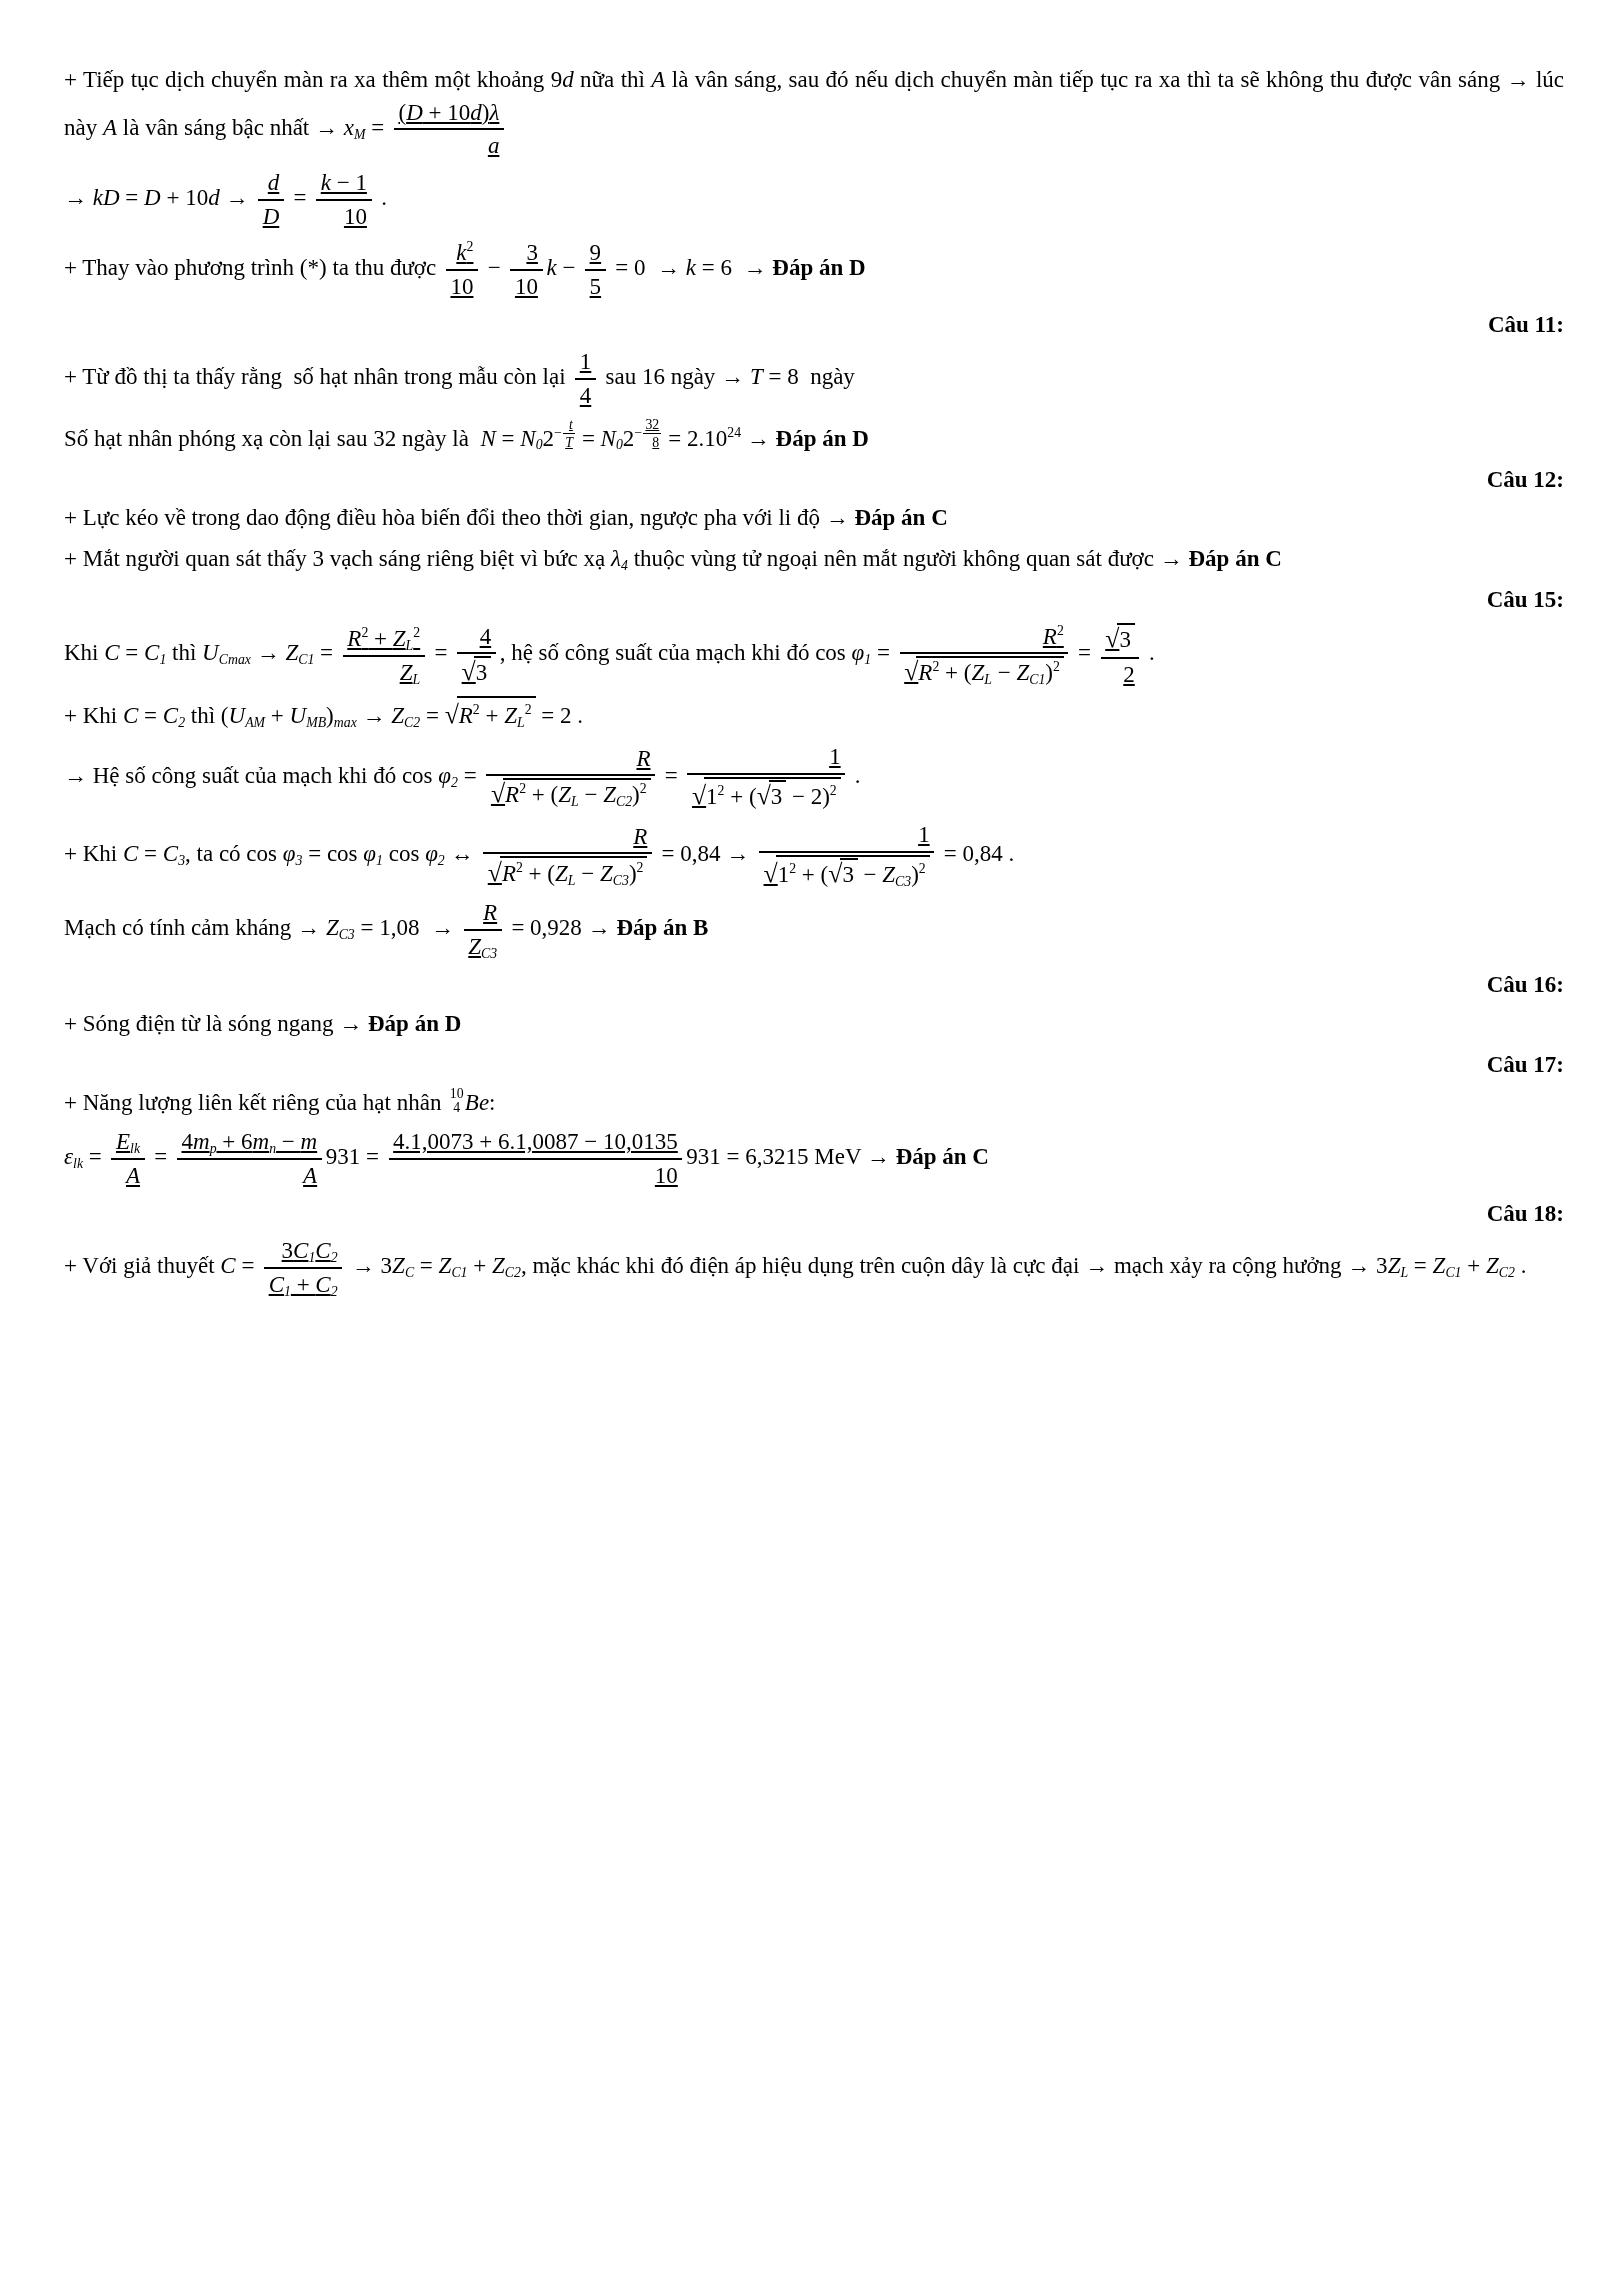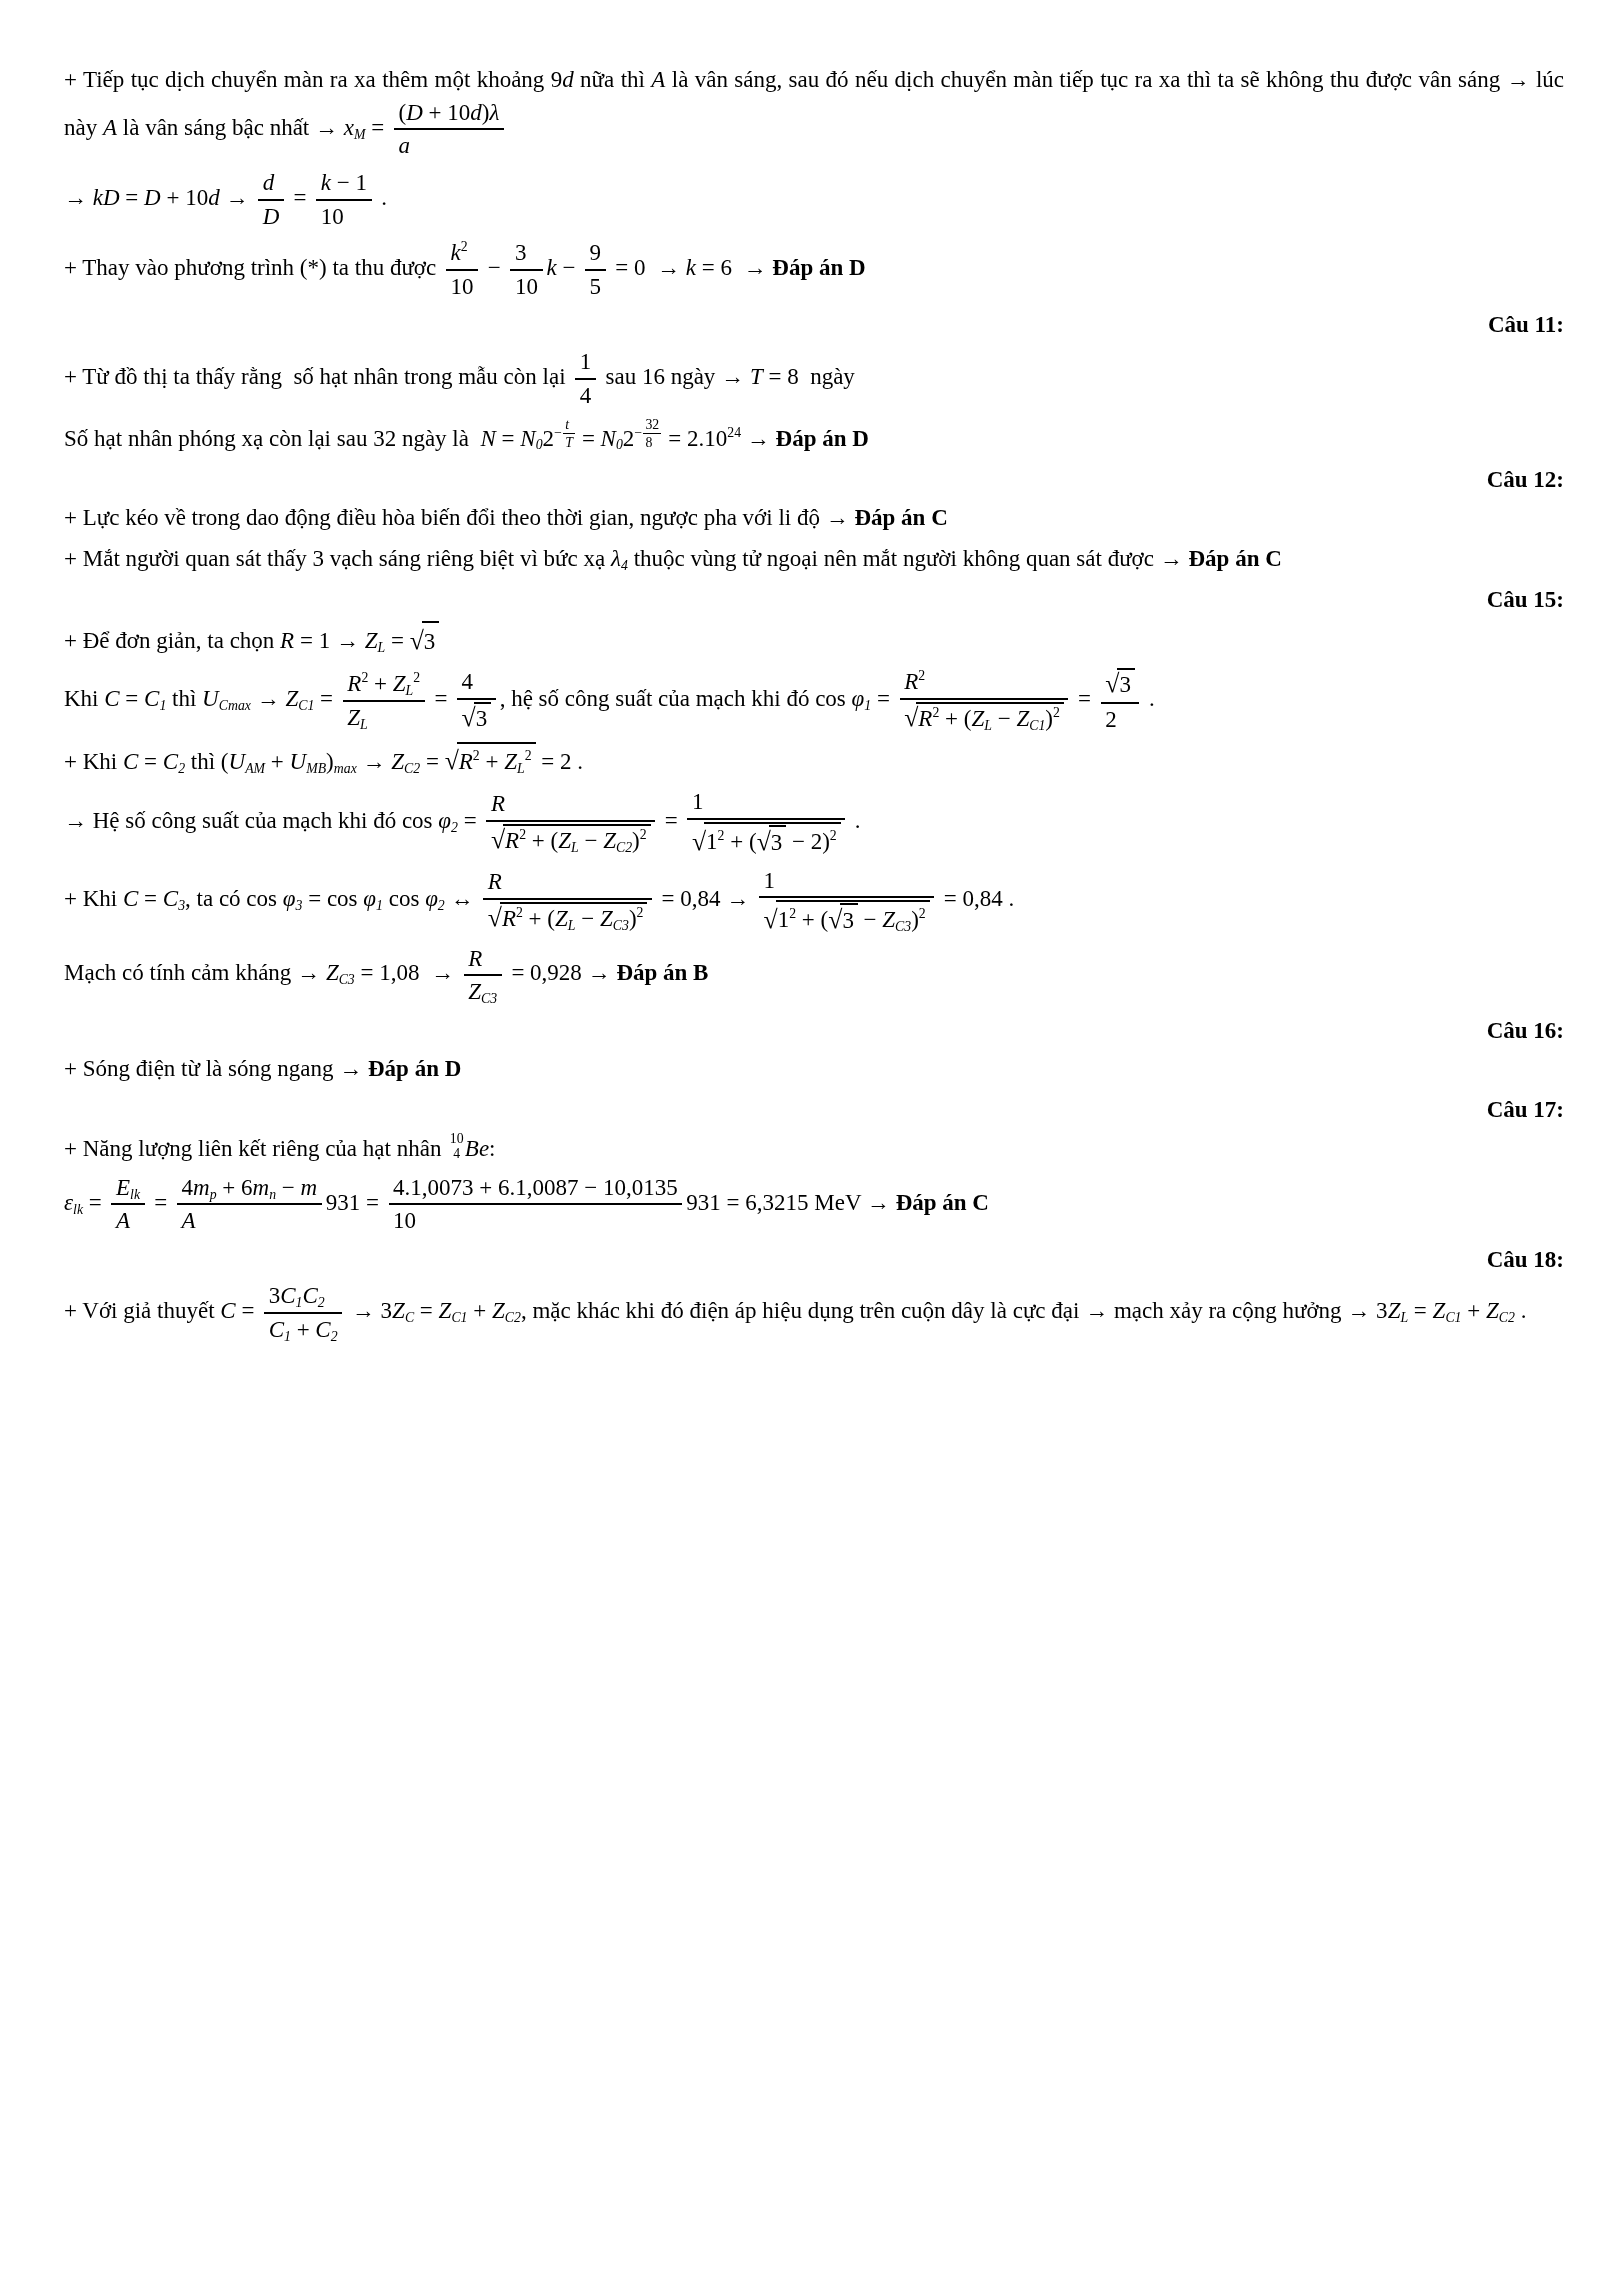--- a/index.html
+++ b/index.html
@@ -20,23 +20,24 @@
   }
   .heading { text-align: right; margin: 1.3px 0 3.9px 0; }
   .run { white-space: pre-wrap; }
   .it { font-style: italic; }
   .bd { font-weight: bold; font-style: normal; }
   .sub { font-size: 60%; vertical-align: -0.28em; line-height: 0; }
   .sup { font-size: 60%; vertical-align: 0.65em; line-height: 0; }
   .frac {
     display: inline-block;
     vertical-align: middle;
-    text-align: left;
+    text-align: right;
     margin: 1.3px 3.9px;
     line-height: 1.2;
+    text-decoration: underline;
   }
   .frac > .num { display: block; border-bottom: 2.6px solid #000; padding: 0 4.6px 2px 4.6px; }
   .frac > .den { display: block; padding: 2px 4.6px 0 4.6px; }
   .sup .frac { margin: 0 1.3px; line-height: 1.1; }
   .sup .frac > .num { border-bottom-width: 1.3px; padding: 0 2px 0.7px 2px; }
   .sup .frac > .den { padding: 0.7px 2px 0 2px; }
   .sqrt { white-space: nowrap; }
   .rsign { font-style: normal; font-size: 1.12em; }
   .rcontent {
     display: inline-block;
@@ -64,21 +65,20 @@
       <p class="para"><span class="run">+ Tiếp tục dịch chuyển màn ra xa thêm một khoảng 9</span><span class="run it">d</span><span class="run"> nữa thì </span><span class="run it">A</span><span class="run"> là vân sáng, sau đó nếu dịch chuyển màn tiếp tục ra xa thì ta sẽ không thu được vân sáng → lúc này </span><span class="run it">A</span><span class="run"> là vân sáng bậc nhất → </span><span class="run it">x</span><span class="sub it">M</span><span class="run"> = </span><span class="frac"><span class="num"><span class="run">(</span><span class="run it">D</span><span class="run"> + 10</span><span class="run it">d</span><span class="run">)</span><span class="run it">λ</span></span><span class="den"><span class="run it">a</span></span></span></p>
       <p class="para"><span class="run">→ </span><span class="run it">kD</span><span class="run"> = </span><span class="run it">D</span><span class="run"> + 10</span><span class="run it">d</span><span class="run"> → </span><span class="frac"><span class="num"><span class="run it">d</span></span><span class="den"><span class="run it">D</span></span></span><span class="run"> = </span><span class="frac"><span class="num"><span class="run it">k</span><span class="run"> − 1</span></span><span class="den"><span class="run">10</span></span></span><span class="run"> .</span></p>
       <p class="para"><span class="run">+ Thay vào phương trình (*) ta thu được </span><span class="frac"><span class="num"><span class="run it">k</span><span class="sup">2</span></span><span class="den"><span class="run">10</span></span></span><span class="run"> − </span><span class="frac"><span class="num"><span class="run">3</span></span><span class="den"><span class="run">10</span></span></span><span class="run it">k</span><span class="run"> − </span><span class="frac"><span class="num"><span class="run">9</span></span><span class="den"><span class="run">5</span></span></span><span class="run"> = 0  → </span><span class="run it">k</span><span class="run"> = 6  → </span><span class="run bd">Đáp án D</span></p>
       <p class="para heading"><span class="run bd">Câu 11:</span></p>
       <p class="para"><span class="run">+ Từ đồ thị ta thấy rằng  số hạt nhân trong mẫu còn lại </span><span class="frac"><span class="num"><span class="run">1</span></span><span class="den"><span class="run">4</span></span></span><span class="run"> sau 16 ngày → </span><span class="run it">T</span><span class="run"> = 8  ngày</span></p>
       <p class="para"><span class="run">Số hạt nhân phóng xạ còn lại sau 32 ngày là  </span><span class="run it">N</span><span class="run"> = </span><span class="run it">N</span><span class="sub it">0</span><span class="run">2</span><span class="sup"><span class="run">−</span><span class="frac"><span class="num"><span class="run it">t</span></span><span class="den"><span class="run it">T</span></span></span></span><span class="run"> = </span><span class="run it">N</span><span class="sub it">0</span><span class="run">2</span><span class="sup"><span class="run">−</span><span class="frac"><span class="num"><span class="run">32</span></span><span class="den"><span class="run">8</span></span></span></span><span class="run"> = 2.10</span><span class="sup">24</span><span class="run"> → </span><span class="run bd">Đáp án D</span></p>
       <p class="para heading"><span class="run bd">Câu 12:</span></p>
       <p class="para"><span class="run">+ Lực kéo về trong dao động điều hòa biến đổi theo thời gian, ngược pha với li độ → </span><span class="run bd">Đáp án C</span></p>
       <p class="para"><span class="run">+ Mắt người quan sát thấy 3 vạch sáng riêng biệt vì bức xạ </span><span class="run it">λ</span><span class="sub it">4</span><span class="run"> thuộc vùng tử ngoại nên mắt người không quan sát được → </span><span class="run bd">Đáp án C</span></p>
       <p class="para heading"><span class="run bd">Câu 15:</span></p>
-      <p class="para"><span class="run">+ Để đơn giản, ta chọn </span><span class="run it">R</span><span class="run"> = 1 → </span><span class="run it">Z</span><span class="sub it">L</span><span class="run"> = </span><span class="sqrt"><span class="rsign">√</span><span class="rcontent"><span class="run">3</span></span></span></p>
       <p class="para"><span class="run">Khi </span><span class="run it">C</span><span class="run"> = </span><span class="run it">C</span><span class="sub it">1</span><span class="run"> thì </span><span class="run it">U</span><span class="sub it">Cmax</span><span class="run"> → </span><span class="run it">Z</span><span class="sub it">C1</span><span class="run"> = </span><span class="frac"><span class="num"><span class="run it">R</span><span class="sup">2</span><span class="run"> + </span><span class="run it">Z</span><span class="sub it">L</span><span class="sup">2</span></span><span class="den"><span class="run it">Z</span><span class="sub it">L</span></span></span><span class="run"> = </span><span class="frac"><span class="num"><span class="run">4</span></span><span class="den"><span class="sqrt"><span class="rsign">√</span><span class="rcontent"><span class="run">3</span></span></span></span></span><span class="run">, hệ số công suất của mạch khi đó cos </span><span class="run it">φ</span><span class="sub it">1</span><span class="run"> = </span><span class="frac"><span class="num"><span class="run it">R</span><span class="sup">2</span></span><span class="den"><span class="sqrt"><span class="rsign">√</span><span class="rcontent"><span class="run it">R</span><span class="sup">2</span><span class="run"> + (</span><span class="run it">Z</span><span class="sub it">L</span><span class="run"> − </span><span class="run it">Z</span><span class="sub it">C1</span><span class="run">)</span><span class="sup">2</span></span></span></span></span><span class="run"> = </span><span class="frac"><span class="num"><span class="sqrt"><span class="rsign">√</span><span class="rcontent"><span class="run">3</span></span></span></span><span class="den"><span class="run">2</span></span></span><span class="run"> .</span></p>
       <p class="para"><span class="run">+ Khi </span><span class="run it">C</span><span class="run"> = </span><span class="run it">C</span><span class="sub it">2</span><span class="run"> thì (</span><span class="run it">U</span><span class="sub it">AM</span><span class="run"> + </span><span class="run it">U</span><span class="sub it">MB</span><span class="run">)</span><span class="sub it">max</span><span class="run"> → </span><span class="run it">Z</span><span class="sub it">C2</span><span class="run"> = </span><span class="sqrt"><span class="rsign">√</span><span class="rcontent"><span class="run it">R</span><span class="sup">2</span><span class="run"> + </span><span class="run it">Z</span><span class="sub it">L</span><span class="sup">2</span></span></span><span class="run"> = 2 .</span></p>
       <p class="para"><span class="run">→ Hệ số công suất của mạch khi đó cos </span><span class="run it">φ</span><span class="sub it">2</span><span class="run"> = </span><span class="frac"><span class="num"><span class="run it">R</span></span><span class="den"><span class="sqrt"><span class="rsign">√</span><span class="rcontent"><span class="run it">R</span><span class="sup">2</span><span class="run"> + (</span><span class="run it">Z</span><span class="sub it">L</span><span class="run"> − </span><span class="run it">Z</span><span class="sub it">C2</span><span class="run">)</span><span class="sup">2</span></span></span></span></span><span class="run"> = </span><span class="frac"><span class="num"><span class="run">1</span></span><span class="den"><span class="sqrt"><span class="rsign">√</span><span class="rcontent"><span class="run">1</span><span class="sup">2</span><span class="run"> + (</span><span class="sqrt"><span class="rsign">√</span><span class="rcontent"><span class="run">3</span></span></span><span class="run"> − 2)</span><span class="sup">2</span></span></span></span></span><span class="run"> .</span></p>
       <p class="para"><span class="run">+ Khi </span><span class="run it">C</span><span class="run"> = </span><span class="run it">C</span><span class="sub it">3</span><span class="run">, ta có cos </span><span class="run it">φ</span><span class="sub it">3</span><span class="run"> = cos </span><span class="run it">φ</span><span class="sub it">1</span><span class="run"> cos </span><span class="run it">φ</span><span class="sub it">2</span><span class="run"> ↔ </span><span class="frac"><span class="num"><span class="run it">R</span></span><span class="den"><span class="sqrt"><span class="rsign">√</span><span class="rcontent"><span class="run it">R</span><span class="sup">2</span><span class="run"> + (</span><span class="run it">Z</span><span class="sub it">L</span><span class="run"> − </span><span class="run it">Z</span><span class="sub it">C3</span><span class="run">)</span><span class="sup">2</span></span></span></span></span><span class="run"> = 0,84 → </span><span class="frac"><span class="num"><span class="run">1</span></span><span class="den"><span class="sqrt"><span class="rsign">√</span><span class="rcontent"><span class="run">1</span><span class="sup">2</span><span class="run"> + (</span><span class="sqrt"><span class="rsign">√</span><span class="rcontent"><span class="run">3</span></span></span><span class="run"> − </span><span class="run it">Z</span><span class="sub it">C3</span><span class="run">)</span><span class="sup">2</span></span></span></span></span><span class="run"> = 0,84 .</span></p>
       <p class="para"><span class="run">Mạch có tính cảm kháng → </span><span class="run it">Z</span><span class="sub it">C3</span><span class="run"> = 1,08  → </span><span class="frac"><span class="num"><span class="run it">R</span></span><span class="den"><span class="run it">Z</span><span class="sub it">C3</span></span></span><span class="run"> = 0,928 → </span><span class="run bd">Đáp án B</span></p>
       <p class="para heading"><span class="run bd">Câu 16:</span></p>
       <p class="para"><span class="run">+ Sóng điện từ là sóng ngang → </span><span class="run bd">Đáp án D</span></p>
       <p class="para heading"><span class="run bd">Câu 17:</span></p>
       <p class="para"><span class="run">+ Năng lượng liên kết riêng của hạt nhân </span><span class="nuc"><span class="nuc-top">10</span><span class="nuc-bot">4</span></span><span class="run it">Be</span><span class="run">:</span></p>
       <p class="para"><span class="run it">ε</span><span class="sub it">lk</span><span class="run"> = </span><span class="frac"><span class="num"><span class="run it">E</span><span class="sub it">lk</span></span><span class="den"><span class="run it">A</span></span></span><span class="run"> = </span><span class="frac"><span class="num"><span class="run">4</span><span class="run it">m</span><span class="sub it">p</span><span class="run"> + 6</span><span class="run it">m</span><span class="sub it">n</span><span class="run"> − </span><span class="run it">m</span></span><span class="den"><span class="run it">A</span></span></span><span class="run">931 = </span><span class="frac"><span class="num"><span class="run">4.1,0073 + 6.1,0087 − 10,0135</span></span><span class="den"><span class="run">10</span></span></span><span class="run">931 = 6,3215 MeV → </span><span class="run bd">Đáp án C</span></p>

